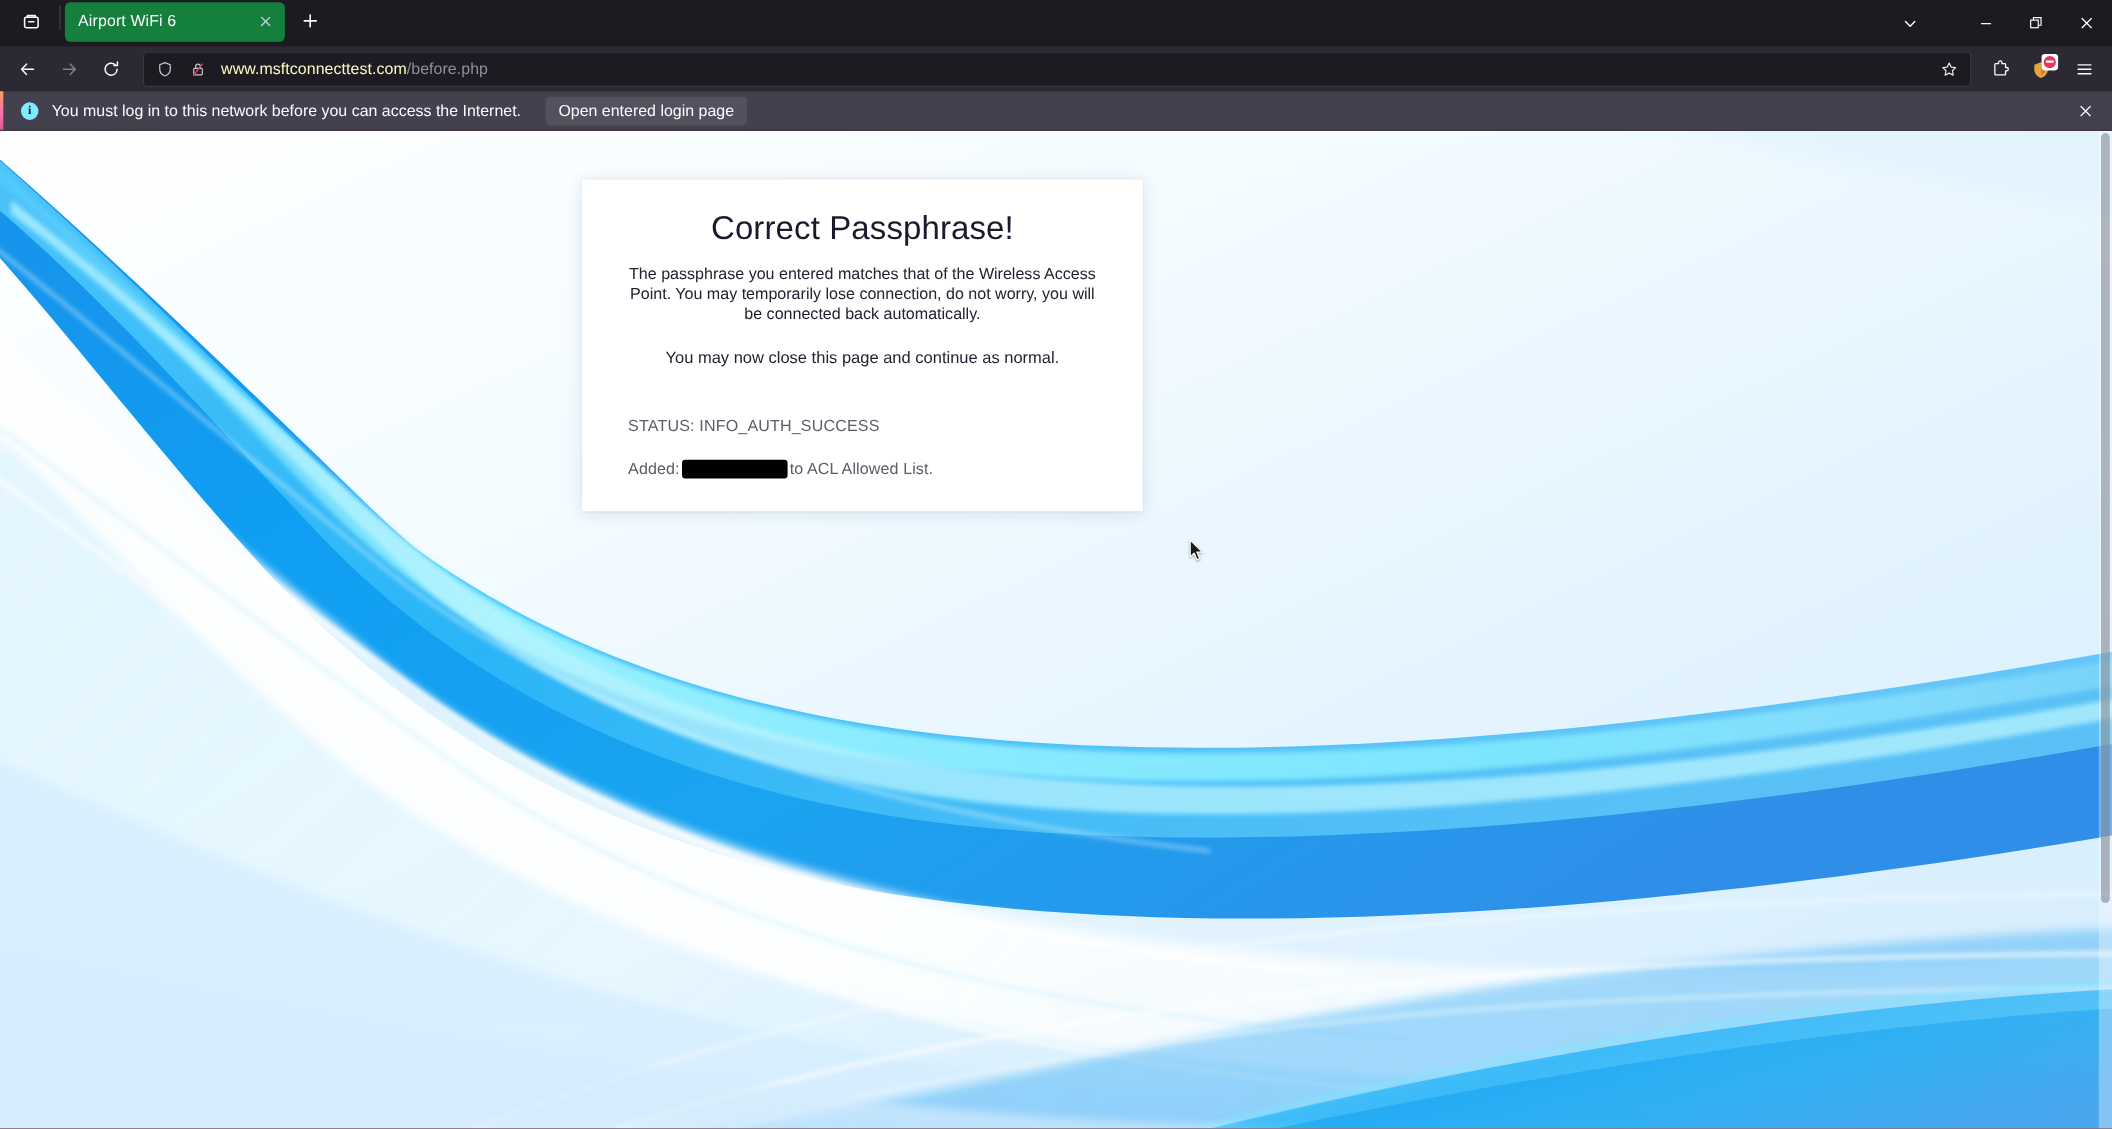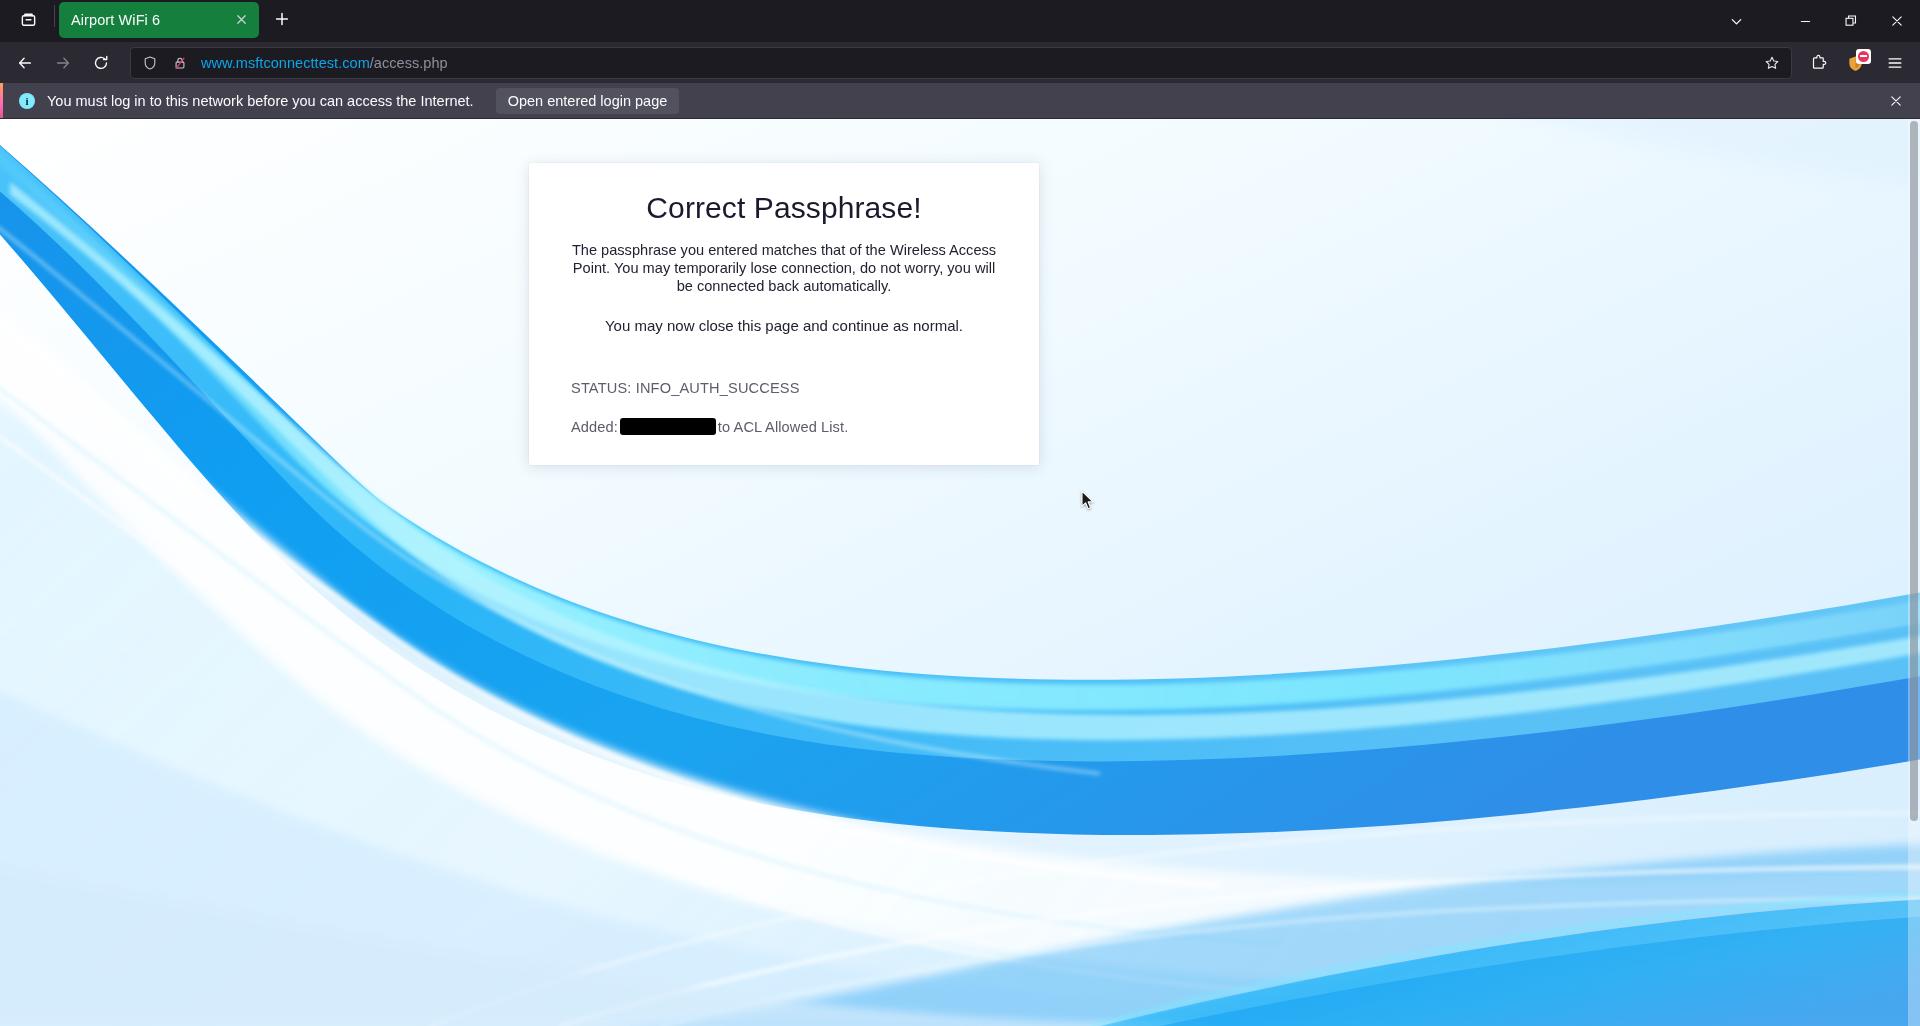--- a/index.html
+++ b/index.html
@@ -121,21 +121,21 @@
   .url-text {
     flex: 1 1 auto;
     font-size: 14.5px;
     color: #8f8f9d;
     white-space: nowrap;
     overflow: hidden;
     text-overflow: ellipsis;
     padding-left: 6px;
     letter-spacing: .05px;
   }
-  .url-text .host { color: #0ea5e9; }
+  .url-text .host { color: #fef9c3; }
   .star-btn {
     width: 30px; height: 26px; flex: none;
     display: flex; align-items: center; justify-content: center;
     border-radius: 3px;
   }
 
   .toolbar-right { display: flex; align-items: center; gap: 0; flex: none; }
   .tb-btn {
     width: 36px; height: 32px;
     display: flex; align-items: center; justify-content: center;
@@ -398,21 +398,21 @@
           <path d="M9 2.2 L14.4 4.3 V8.6 C14.4 12.2 11.9 14.7 9 15.8 C6.1 14.7 3.6 12.2 3.6 8.6 V4.3 Z"></path>
         </svg>
       </span>
       <span class="url-icon-btn">
         <svg width="16" height="16" viewBox="0 0 18 18" fill="none" stroke="#c6c6d0" stroke-width="1.25" stroke-linejoin="round">
           <rect x="4.6" y="8" width="8.8" height="6.6" rx="1"></rect>
           <path d="M6.6 8 V6.1 A2.4 2.4 0 0 1 11.4 6.1 V8"></path>
           <path d="M4.2 15.6 L13.8 3.2" stroke="#e4405f" stroke-width="1.4"></path>
         </svg>
       </span>
-      <span class="url-text"><span class="host">www.msftconnecttest.com</span><span>/access.php</span></span>
+      <span class="url-text"><span class="host">www.msftconnecttest.com</span><span>/before.php</span></span>
       <span class="star-btn">
         <svg width="16" height="16" viewBox="0 0 18 18" fill="none" stroke="#e8e8ef" stroke-width="1.25" stroke-linejoin="round">
           <path d="M9 2.6 L11 6.7 L15.5 7.3 L12.3 10.5 L13.1 15 L9 12.9 L4.9 15 L5.7 10.5 L2.5 7.3 L7 6.7 Z"></path>
         </svg>
       </span>
     </div>
 
     <div class="toolbar-right">
       <div class="tb-btn">
         <svg width="18" height="18" viewBox="0 0 20 20" fill="none" stroke="#fbfbfe" stroke-width="1.3" stroke-linejoin="round">

